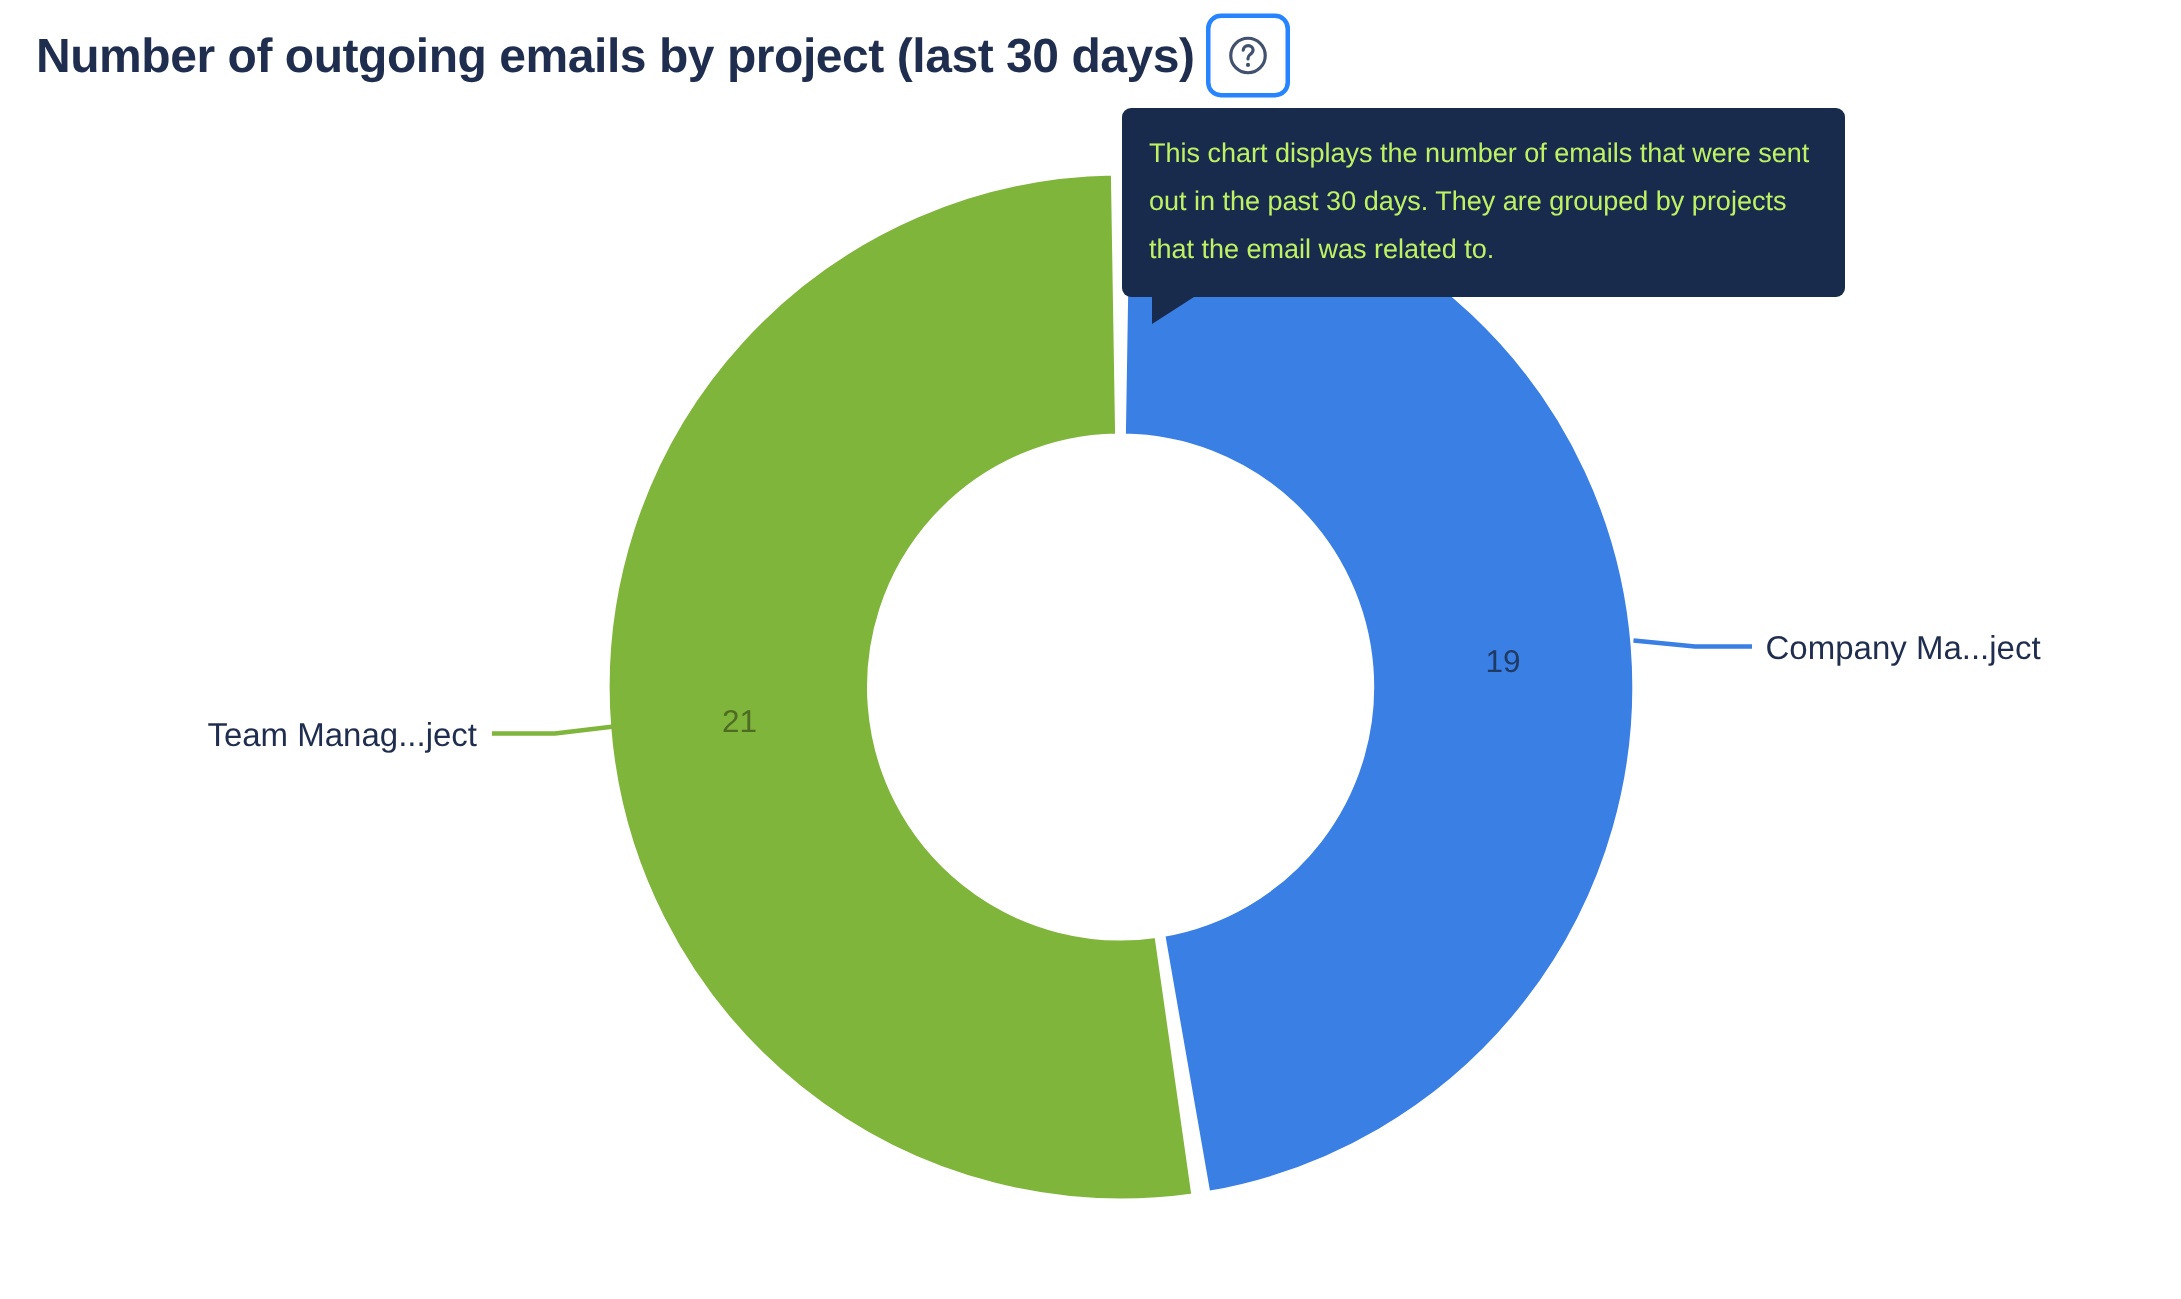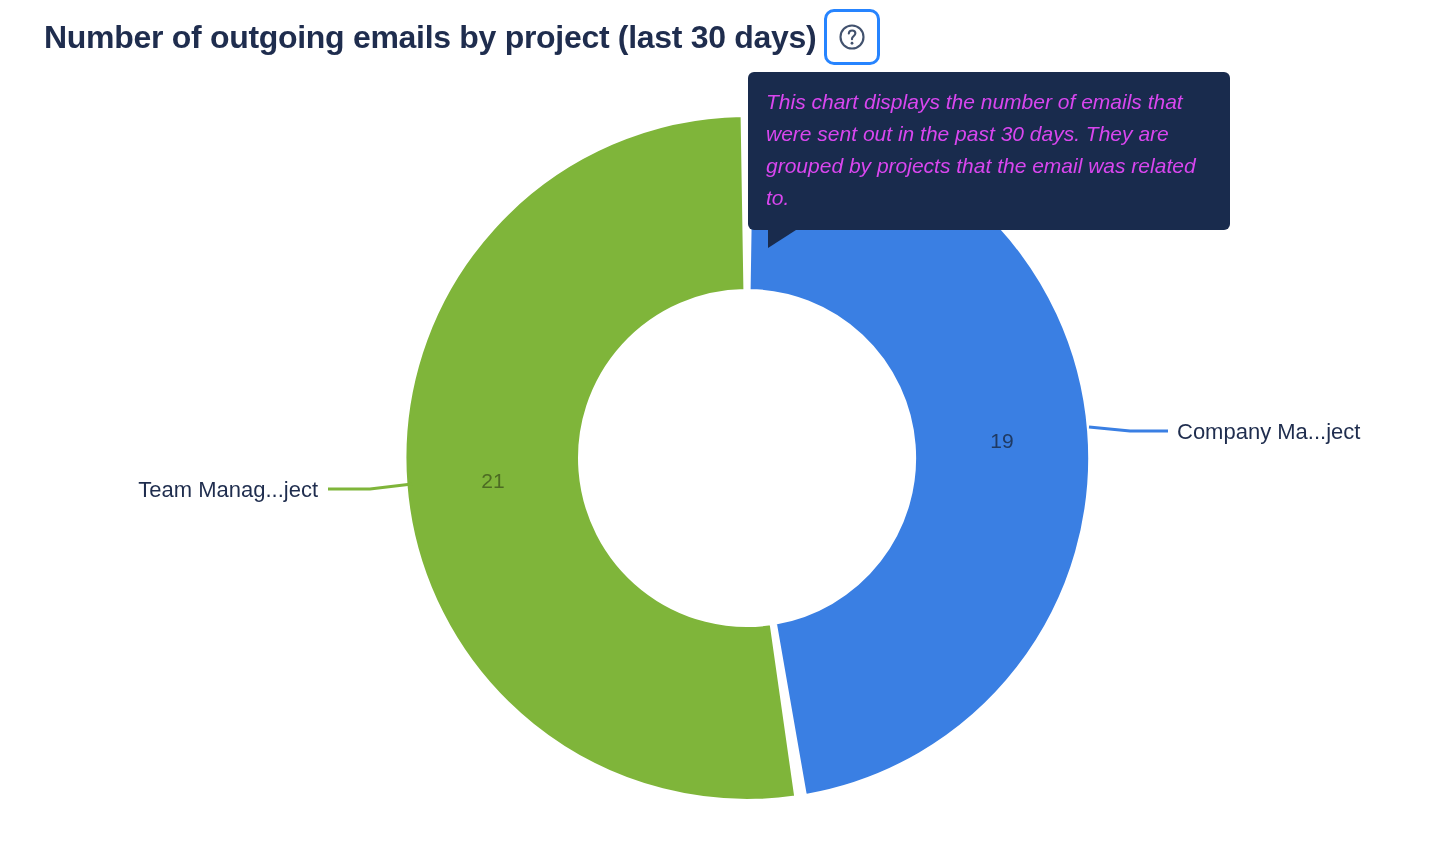--- a/index.html
+++ b/index.html
@@ -28,21 +28,20 @@
     gap: 8px;
     z-index: 5;
   }
   #page-title {
     font-size: 32px;
     font-weight: bold;
     color: #1f2d4e;
     letter-spacing: -0.3px;
     white-space: nowrap;
     line-height: 1;
-    margin-left: 20px;
   }
 
   
   #help-button {
     width: 56px;
     height: 56px;
     border-radius: 10px;
     border: 3px solid #2684ff;
     background: #ffffff;
     display: flex;
@@ -59,26 +58,25 @@
     position: absolute;
     left: 748px;
     top: 72px;
     width: 482px;
     padding: 14px 18px 16px 18px;
     background: #192b4d;
     border-radius: 6px;
     z-index: 40;
   }
   #chart-tooltip-text {
-    color: #d946ef;
-    font-size: 21px;
+    color: #bef264;
+    font-size: 18px;
     line-height: 32px;
     font-weight: normal;
     display: block;
-    font-style: italic;
   }
   #chart-tooltip-pointer {
     position: absolute;
     left: 20px;
     top: 100%;
     width: 0;
     height: 0;
     border-left: 0 solid transparent;
     border-right: 28px solid transparent;
     border-top: 18px solid #192b4d;

